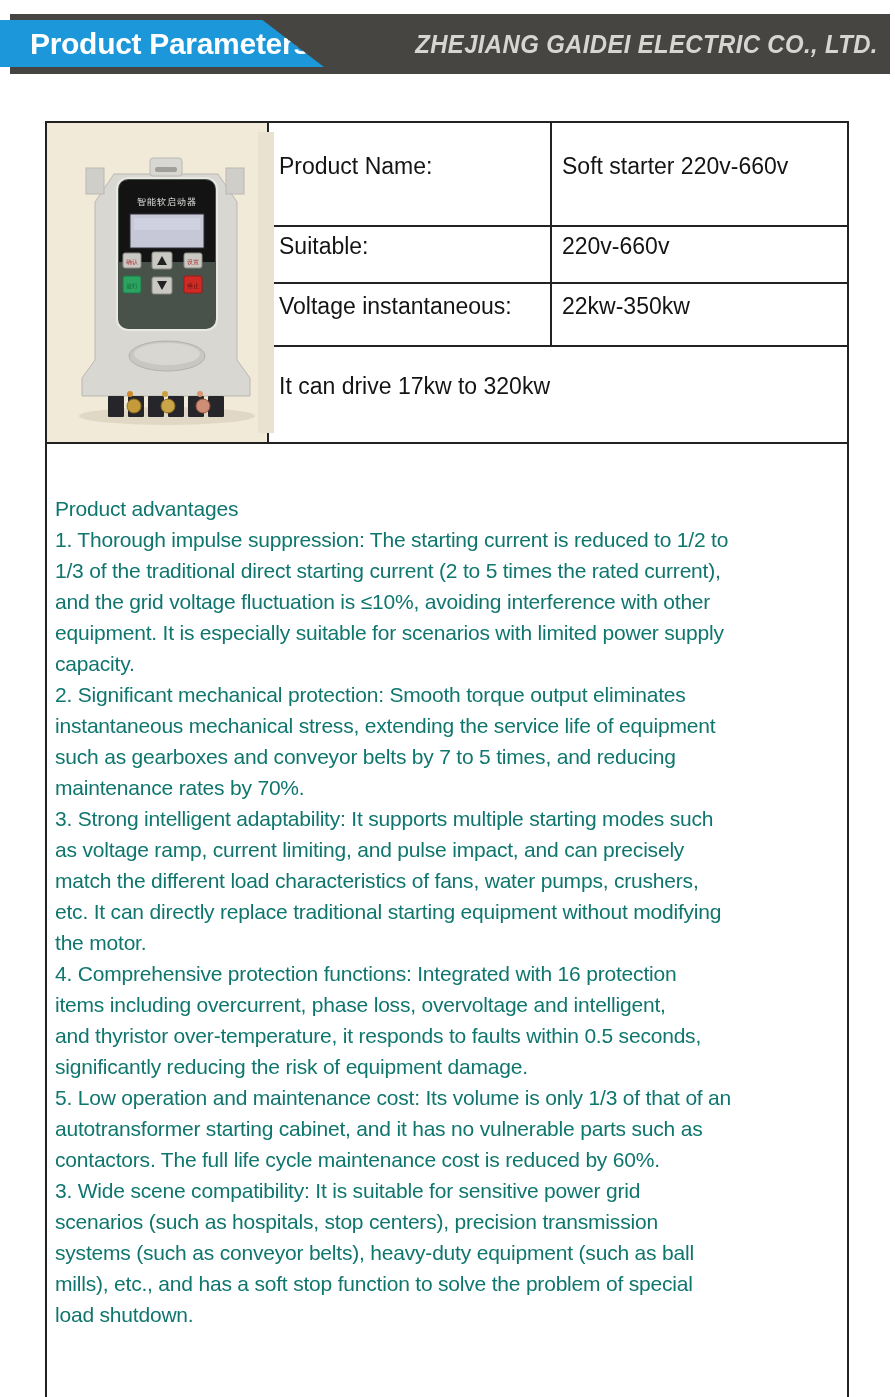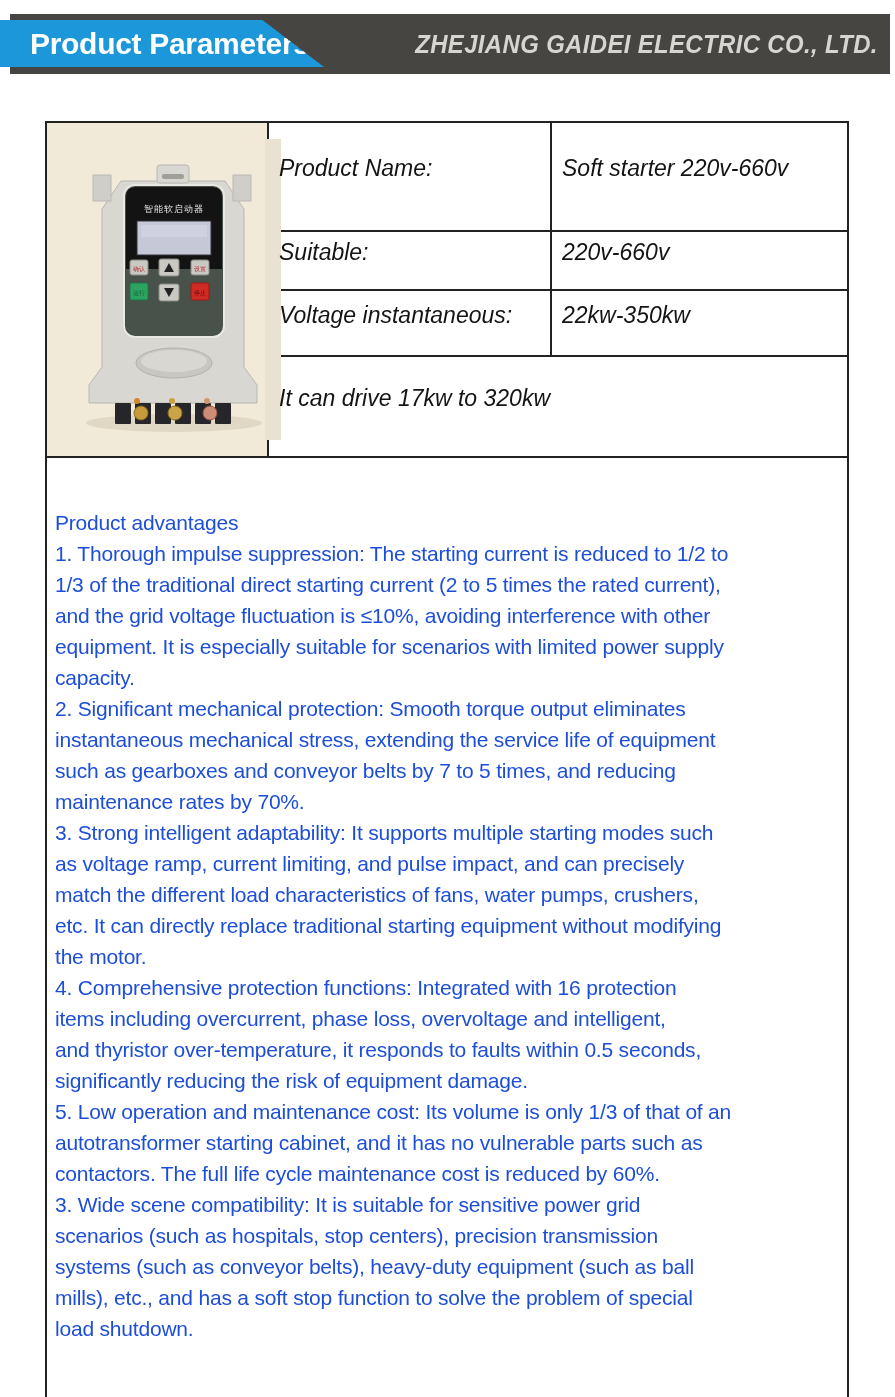--- a/index.html
+++ b/index.html
@@ -34,33 +34,33 @@
   }
 
   
   .spec-table {
     border-collapse:collapse; table-layout:fixed;
     margin:47px 0 0 45px; width:802px;
   }
   .spec-table td {
     border:2px solid #222222; font-size:23px; color:#141414;
   }
-  .cell-image { padding:16px; vertical-align:top; background:#f1ead9; }
+  .cell-image { padding:9px; vertical-align:top; background:#f1ead9; }
   .cell-image svg { display:block; }
   .cell-label, .cell-value, .cell-span {
-    padding:0 6px 16px 10px; vertical-align:middle; white-space:nowrap; overflow:hidden;font-style:italic;
+    padding:0 6px 16px 10px; vertical-align:middle; white-space:nowrap; overflow:hidden;
   }
   .r1 { height:97px; } .r2 { height:53px;border-radius:11px; } .r3 { height:59px; } .r4 { height:90px;margin-top:15px; }
 
   .advantages-cell {
     vertical-align:top; height:932px;
     padding:49px 12px 10px 8px; overflow:hidden;
   }
   .adv-line {
-    font-size:21px; line-height:31px; color:#1d4ed8;
+    font-size:21px; line-height:31px; color:#0f766e;
     letter-spacing:-0.2px; white-space:nowrap;
   }
 </style>
 </head>
 <body>
 
 <div class="header">
   <div class="header-bar">
     <div class="ribbon">
       <span class="ribbon-title">Product Parameters</span>

